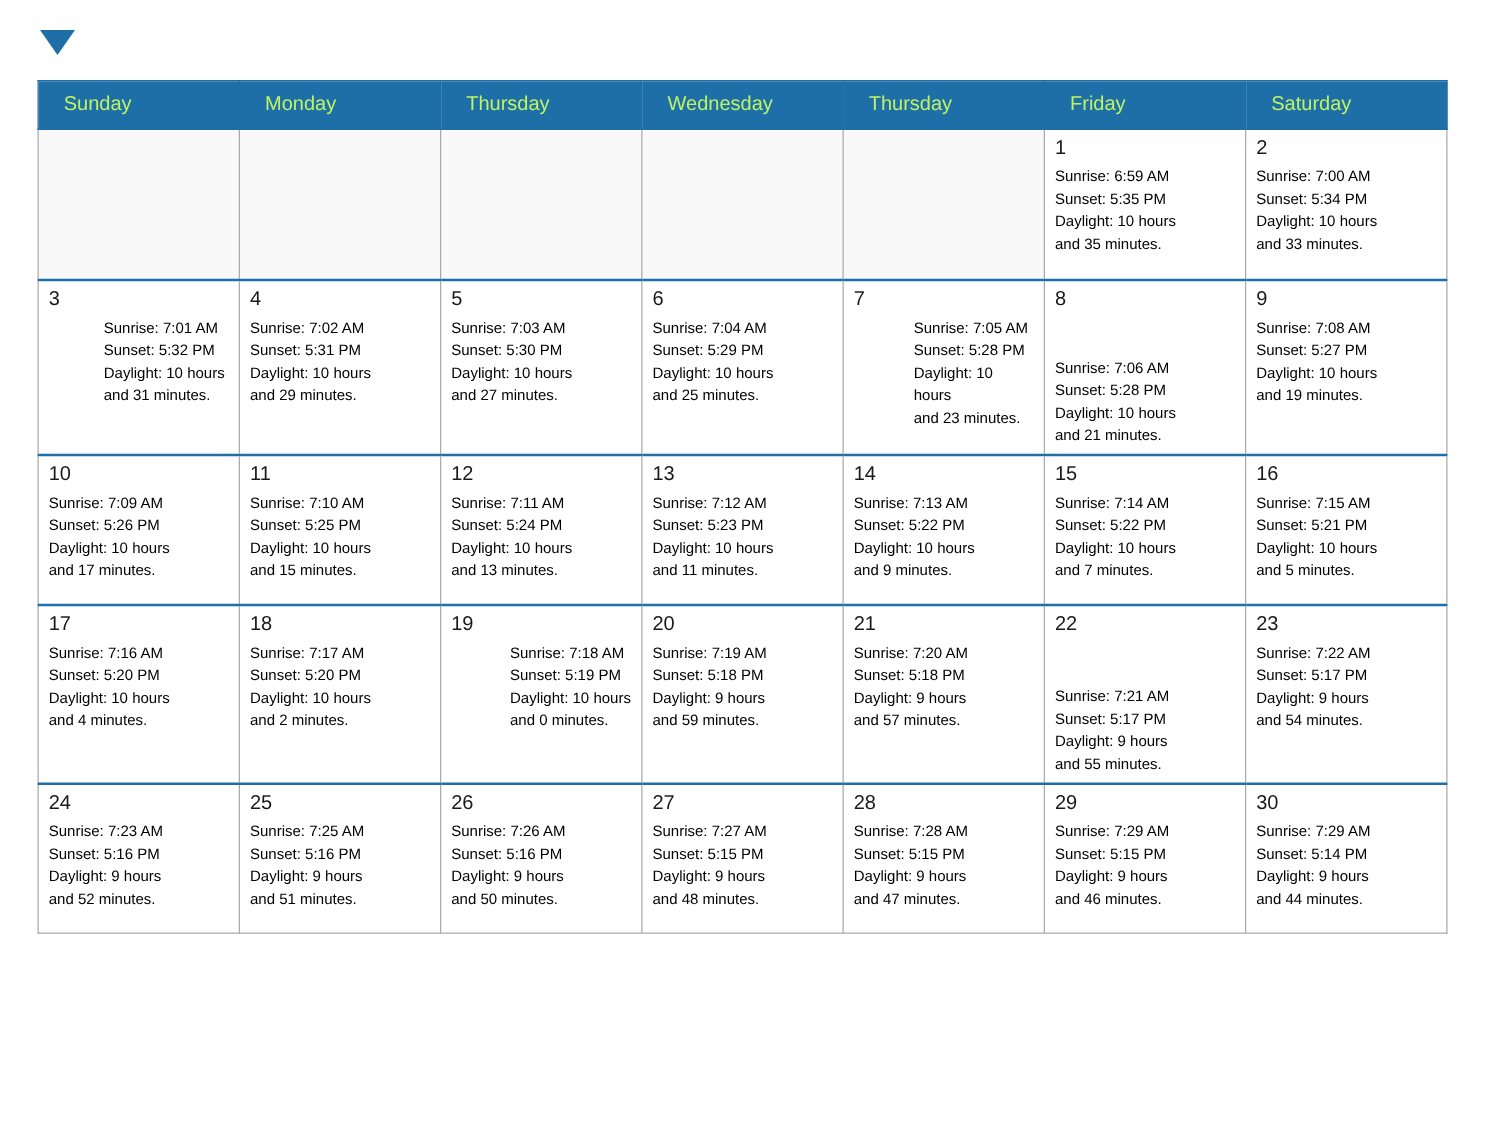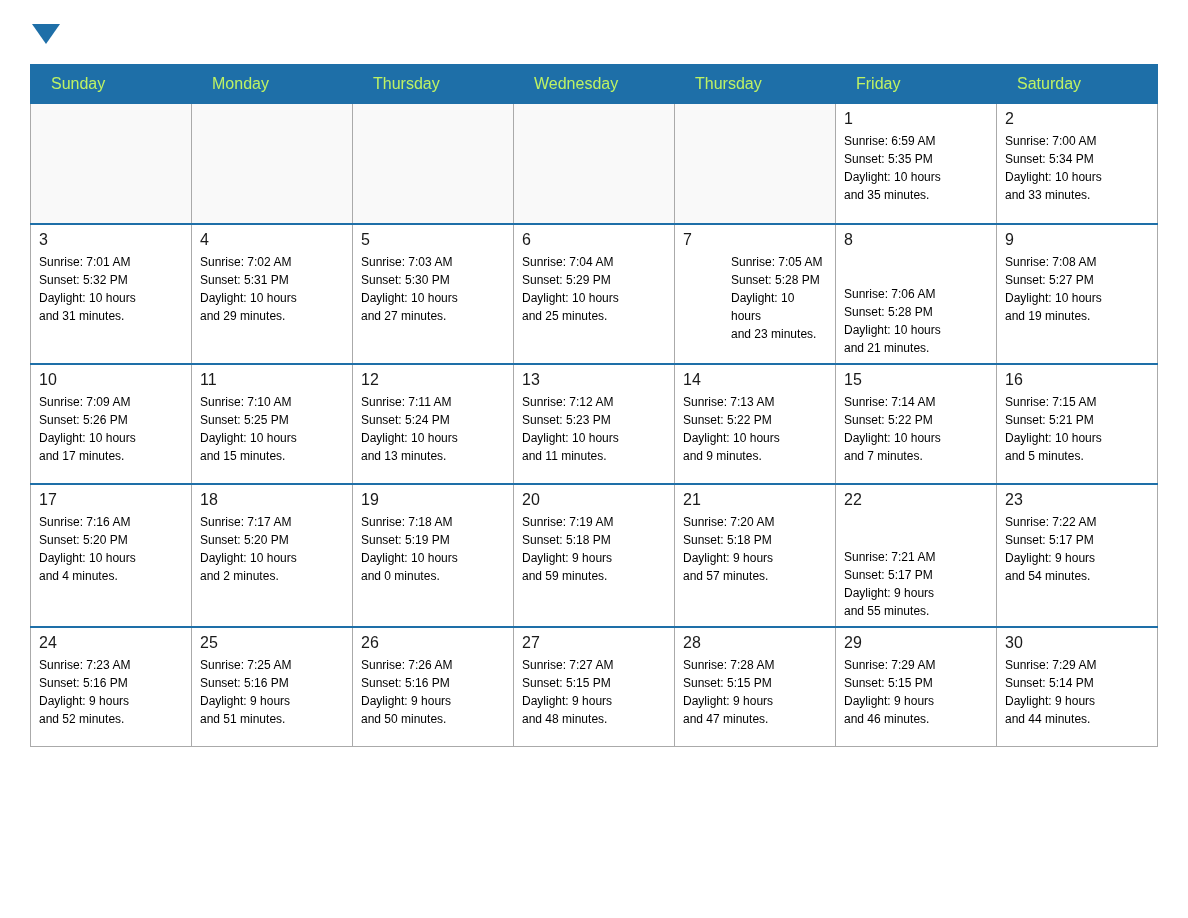--- a/index.html
+++ b/index.html
@@ -146,21 +146,21 @@
           <div class="day-number">2</div>
           <div class="day-info" style="white-space: pre-line;">Sunrise: 7:00 AM
 Sunset: 5:34 PM
 Daylight: 10 hours
 and 33 minutes.</div>
         </td>
       </tr>
       <tr class="row-separator">
         <td>
           <div class="day-number">3</div>
-          <div class="day-info" style="white-space: pre-line;">Sunrise: 7:01 AM
+          <div class="day-info" style="white-space: pre-line; margin-left: 44px;">Sunrise: 7:01 AM
 Sunset: 5:32 PM
 Daylight: 10 hours
 and 31 minutes.</div>
         </td>
         <td>
           <div class="day-number">4</div>
           <div class="day-info" style="white-space: pre-line;">Sunrise: 7:02 AM
 Sunset: 5:31 PM
 Daylight: 10 hours
 and 29 minutes.</div>
@@ -262,21 +262,21 @@
         </td>
         <td>
           <div class="day-number">18</div>
           <div class="day-info" style="white-space: pre-line;">Sunrise: 7:17 AM
 Sunset: 5:20 PM
 Daylight: 10 hours
 and 2 minutes.</div>
         </td>
         <td>
           <div class="day-number">19</div>
-          <div class="day-info" style="white-space: pre-line;">Sunrise: 7:18 AM
+          <div class="day-info" style="white-space: pre-line; margin-left: 47px;">Sunrise: 7:18 AM
 Sunset: 5:19 PM
 Daylight: 10 hours
 and 0 minutes.</div>
         </td>
         <td>
           <div class="day-number">20</div>
           <div class="day-info" style="white-space: pre-line;">Sunrise: 7:19 AM
 Sunset: 5:18 PM
 Daylight: 9 hours
 and 59 minutes.</div>

